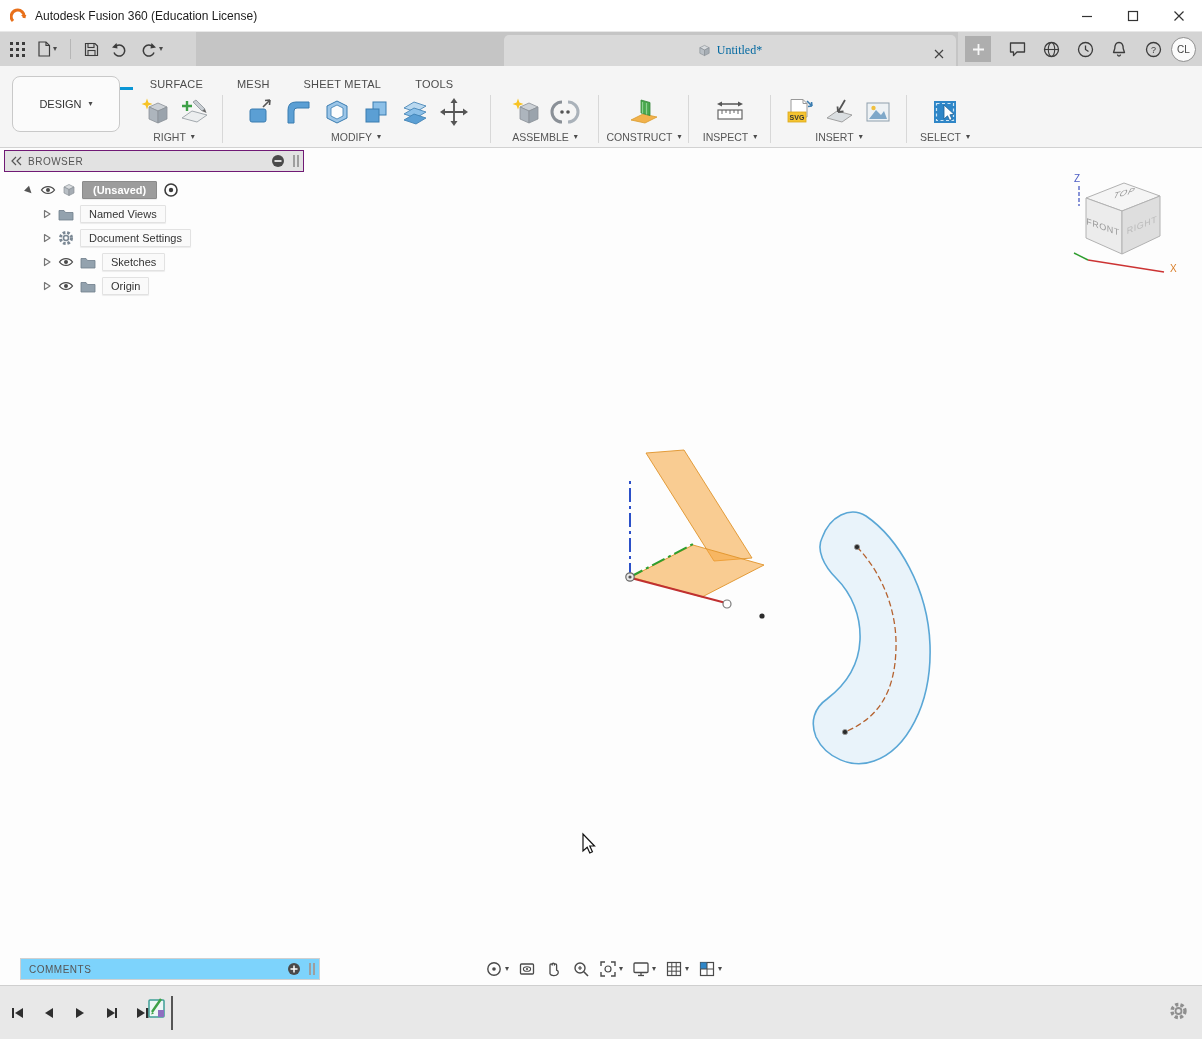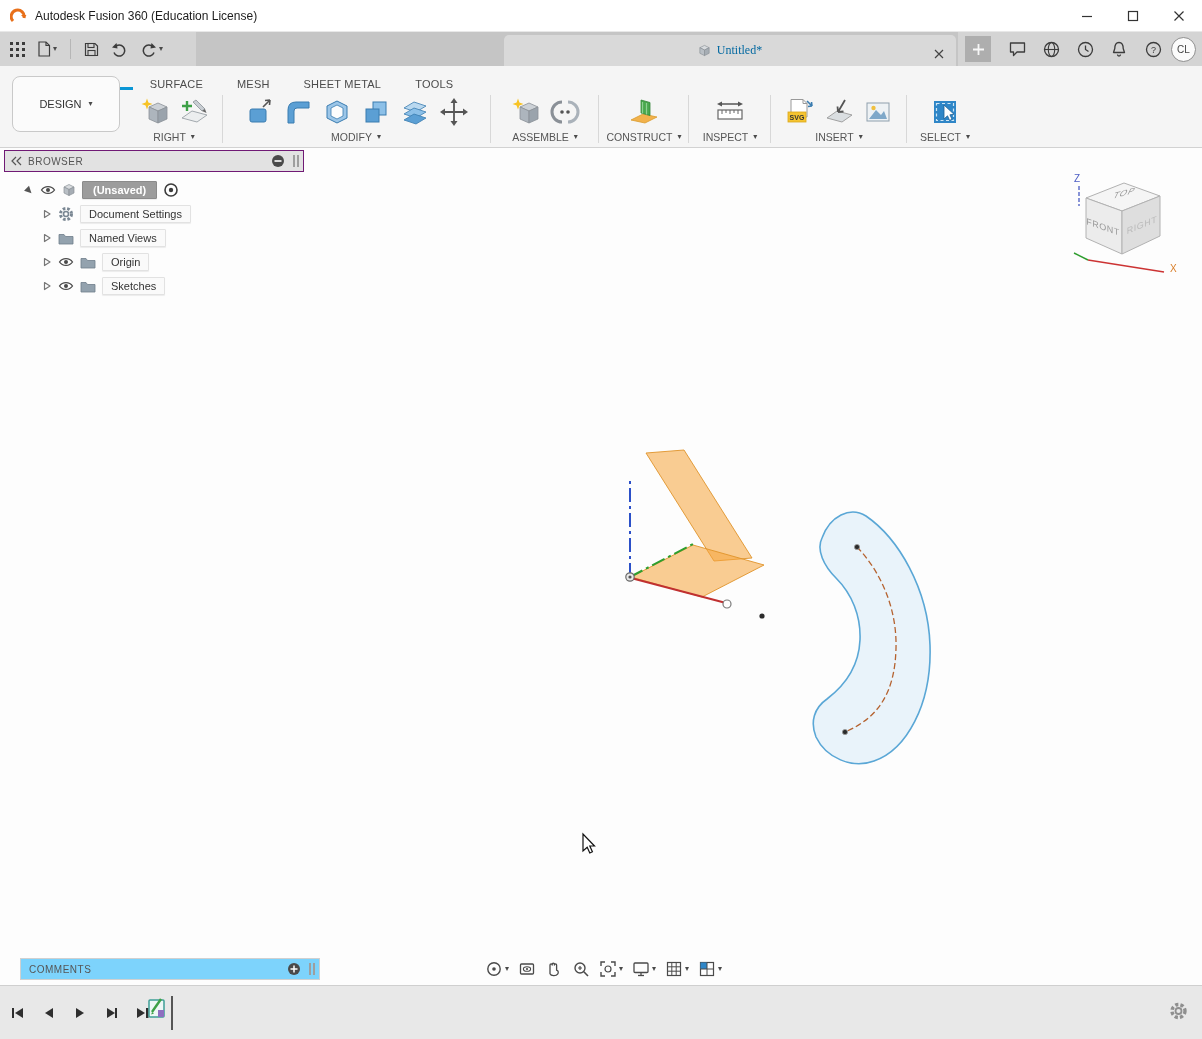--- a/index.html
+++ b/index.html
@@ -490,63 +490,63 @@
         <svg width="16" height="16" viewBox="0 0 16 16">
           <circle cx="8" cy="8" r="6" fill="#fff" stroke="#3c3c3c" stroke-width="1.6"></circle>
           <circle cx="8" cy="8" r="2.2" fill="#3c3c3c"></circle>
         </svg>
       </div>
 
       <div class="tree-row">
         <svg width="10" height="10" viewBox="0 0 10 10">
           <polygon points="2.5,1.5 8,5 2.5,8.5" fill="none" stroke="#777" stroke-width="1.2" stroke-linejoin="round"></polygon>
         </svg>
+        <svg width="16" height="13" viewBox="0 0 16 13">
+          <path d="M1 2.5 H6 L7.5 4.5 H15 V12 H1 Z" fill="#93a2ae" stroke="#6e7e8a" stroke-width=".8"></path>
+        </svg>
+        <span class="chip">Named Views</span>
+      </div>
+
+      <div class="tree-row">
+        <svg width="10" height="10" viewBox="0 0 10 10">
+          <polygon points="2.5,1.5 8,5 2.5,8.5" fill="none" stroke="#777" stroke-width="1.2" stroke-linejoin="round"></polygon>
+        </svg>
         <svg width="16" height="16" viewBox="0 0 16 16">
           <circle cx="8" cy="8" r="5.5" fill="none" stroke="#7a8793" stroke-width="3" stroke-dasharray="2.6 1.8"></circle>
           <circle cx="8" cy="8" r="2.5" fill="none" stroke="#7a8793" stroke-width="1.6"></circle>
         </svg>
         <span class="chip">Document Settings</span>
       </div>
 
       <div class="tree-row">
         <svg width="10" height="10" viewBox="0 0 10 10">
           <polygon points="2.5,1.5 8,5 2.5,8.5" fill="none" stroke="#777" stroke-width="1.2" stroke-linejoin="round"></polygon>
         </svg>
+        <svg width="16" height="12" viewBox="0 0 16 12">
+          <path d="M1.5 6 C4.5 1.5 11.5 1.5 14.5 6 C11.5 10.5 4.5 10.5 1.5 6 Z" fill="none" stroke="#4a4a4a" stroke-width="1.3"></path>
+          <circle cx="8" cy="6" r="2" fill="#4a4a4a"></circle>
+        </svg>
         <svg width="16" height="13" viewBox="0 0 16 13">
           <path d="M1 2.5 H6 L7.5 4.5 H15 V12 H1 Z" fill="#93a2ae" stroke="#6e7e8a" stroke-width=".8"></path>
         </svg>
-        <span class="chip">Named Views</span>
+        <span class="chip">Sketches</span>
       </div>
 
       <div class="tree-row">
         <svg width="10" height="10" viewBox="0 0 10 10">
           <polygon points="2.5,1.5 8,5 2.5,8.5" fill="none" stroke="#777" stroke-width="1.2" stroke-linejoin="round"></polygon>
         </svg>
         <svg width="16" height="12" viewBox="0 0 16 12">
           <path d="M1.5 6 C4.5 1.5 11.5 1.5 14.5 6 C11.5 10.5 4.5 10.5 1.5 6 Z" fill="none" stroke="#4a4a4a" stroke-width="1.3"></path>
           <circle cx="8" cy="6" r="2" fill="#4a4a4a"></circle>
         </svg>
         <svg width="16" height="13" viewBox="0 0 16 13">
           <path d="M1 2.5 H6 L7.5 4.5 H15 V12 H1 Z" fill="#93a2ae" stroke="#6e7e8a" stroke-width=".8"></path>
         </svg>
         <span class="chip">Origin</span>
-      </div>
-
-      <div class="tree-row">
-        <svg width="10" height="10" viewBox="0 0 10 10">
-          <polygon points="2.5,1.5 8,5 2.5,8.5" fill="none" stroke="#777" stroke-width="1.2" stroke-linejoin="round"></polygon>
-        </svg>
-        <svg width="16" height="12" viewBox="0 0 16 12">
-          <path d="M1.5 6 C4.5 1.5 11.5 1.5 14.5 6 C11.5 10.5 4.5 10.5 1.5 6 Z" fill="none" stroke="#4a4a4a" stroke-width="1.3"></path>
-          <circle cx="8" cy="6" r="2" fill="#4a4a4a"></circle>
-        </svg>
-        <svg width="16" height="13" viewBox="0 0 16 13">
-          <path d="M1 2.5 H6 L7.5 4.5 H15 V12 H1 Z" fill="#93a2ae" stroke="#6e7e8a" stroke-width=".8"></path>
-        </svg>
-        <span class="chip">Sketches</span>
       </div>
     </div>
   </div>
 
   <div class="viewcube">
     <svg width="120" height="115" viewBox="0 0 120 115">
       <polygon points="20,32 58,17 94,30 56,45" fill="#f5f5f5" stroke="#b2b2b2"></polygon>
       <polygon points="20,32 56,45 56,88 20,72" fill="#ececec" stroke="#b2b2b2"></polygon>
       <polygon points="56,45 94,30 94,70 56,88" fill="#dedede" stroke="#b2b2b2"></polygon>
       <text transform="translate(57,30) rotate(-14) skewX(-40) scale(1,.8)" text-anchor="middle" font-size="9.5" fill="#9a9a9a" letter-spacing="1">TOP</text>

